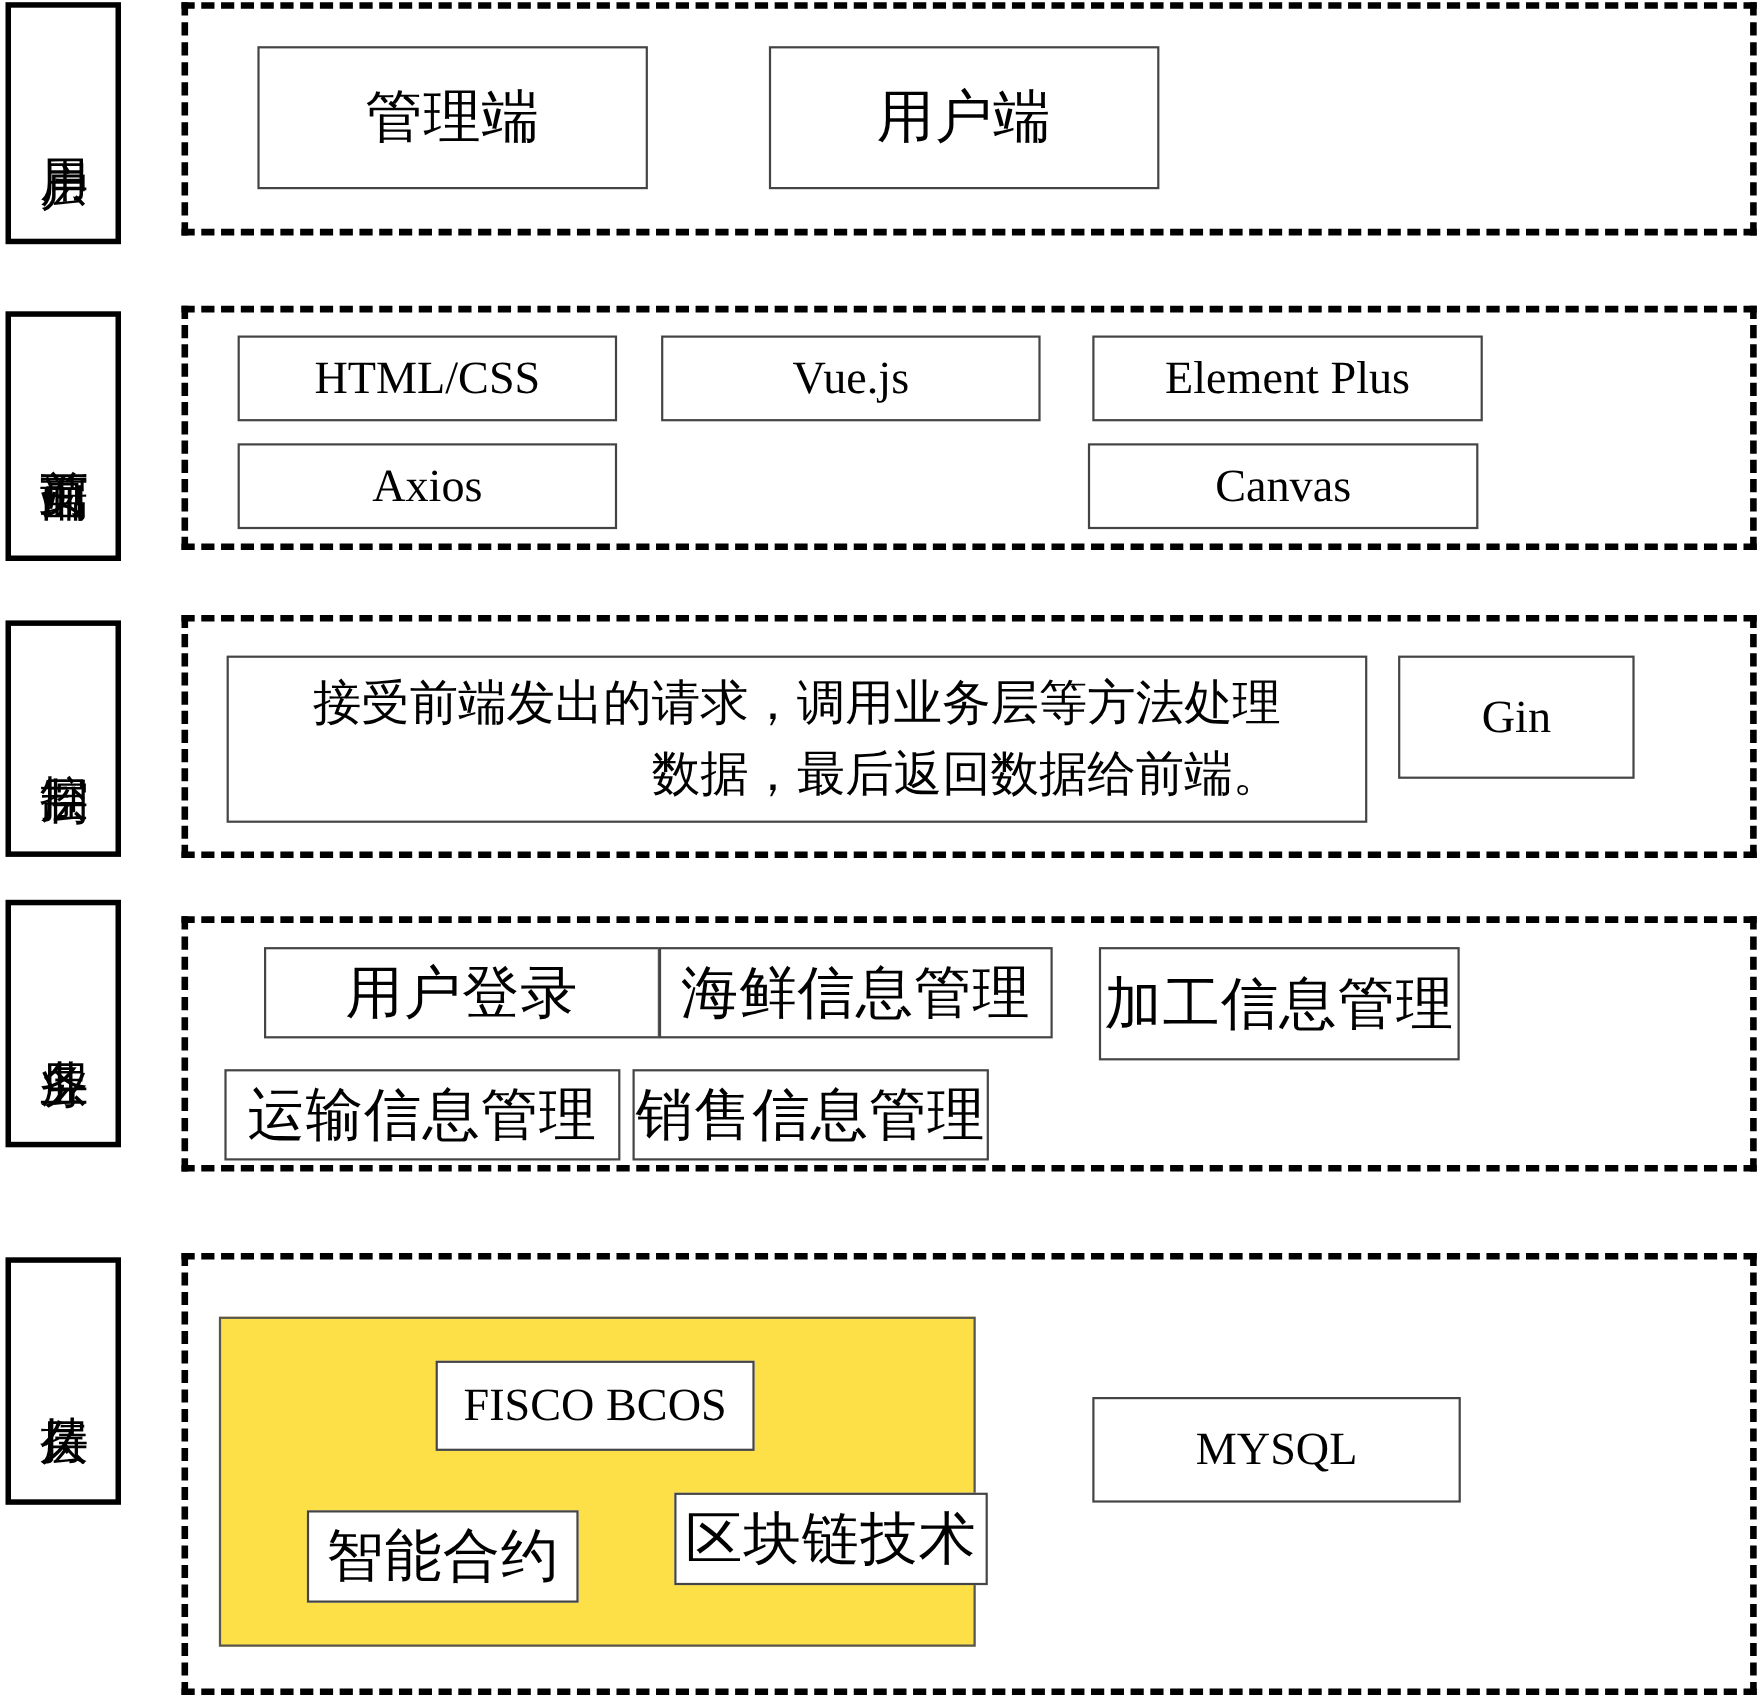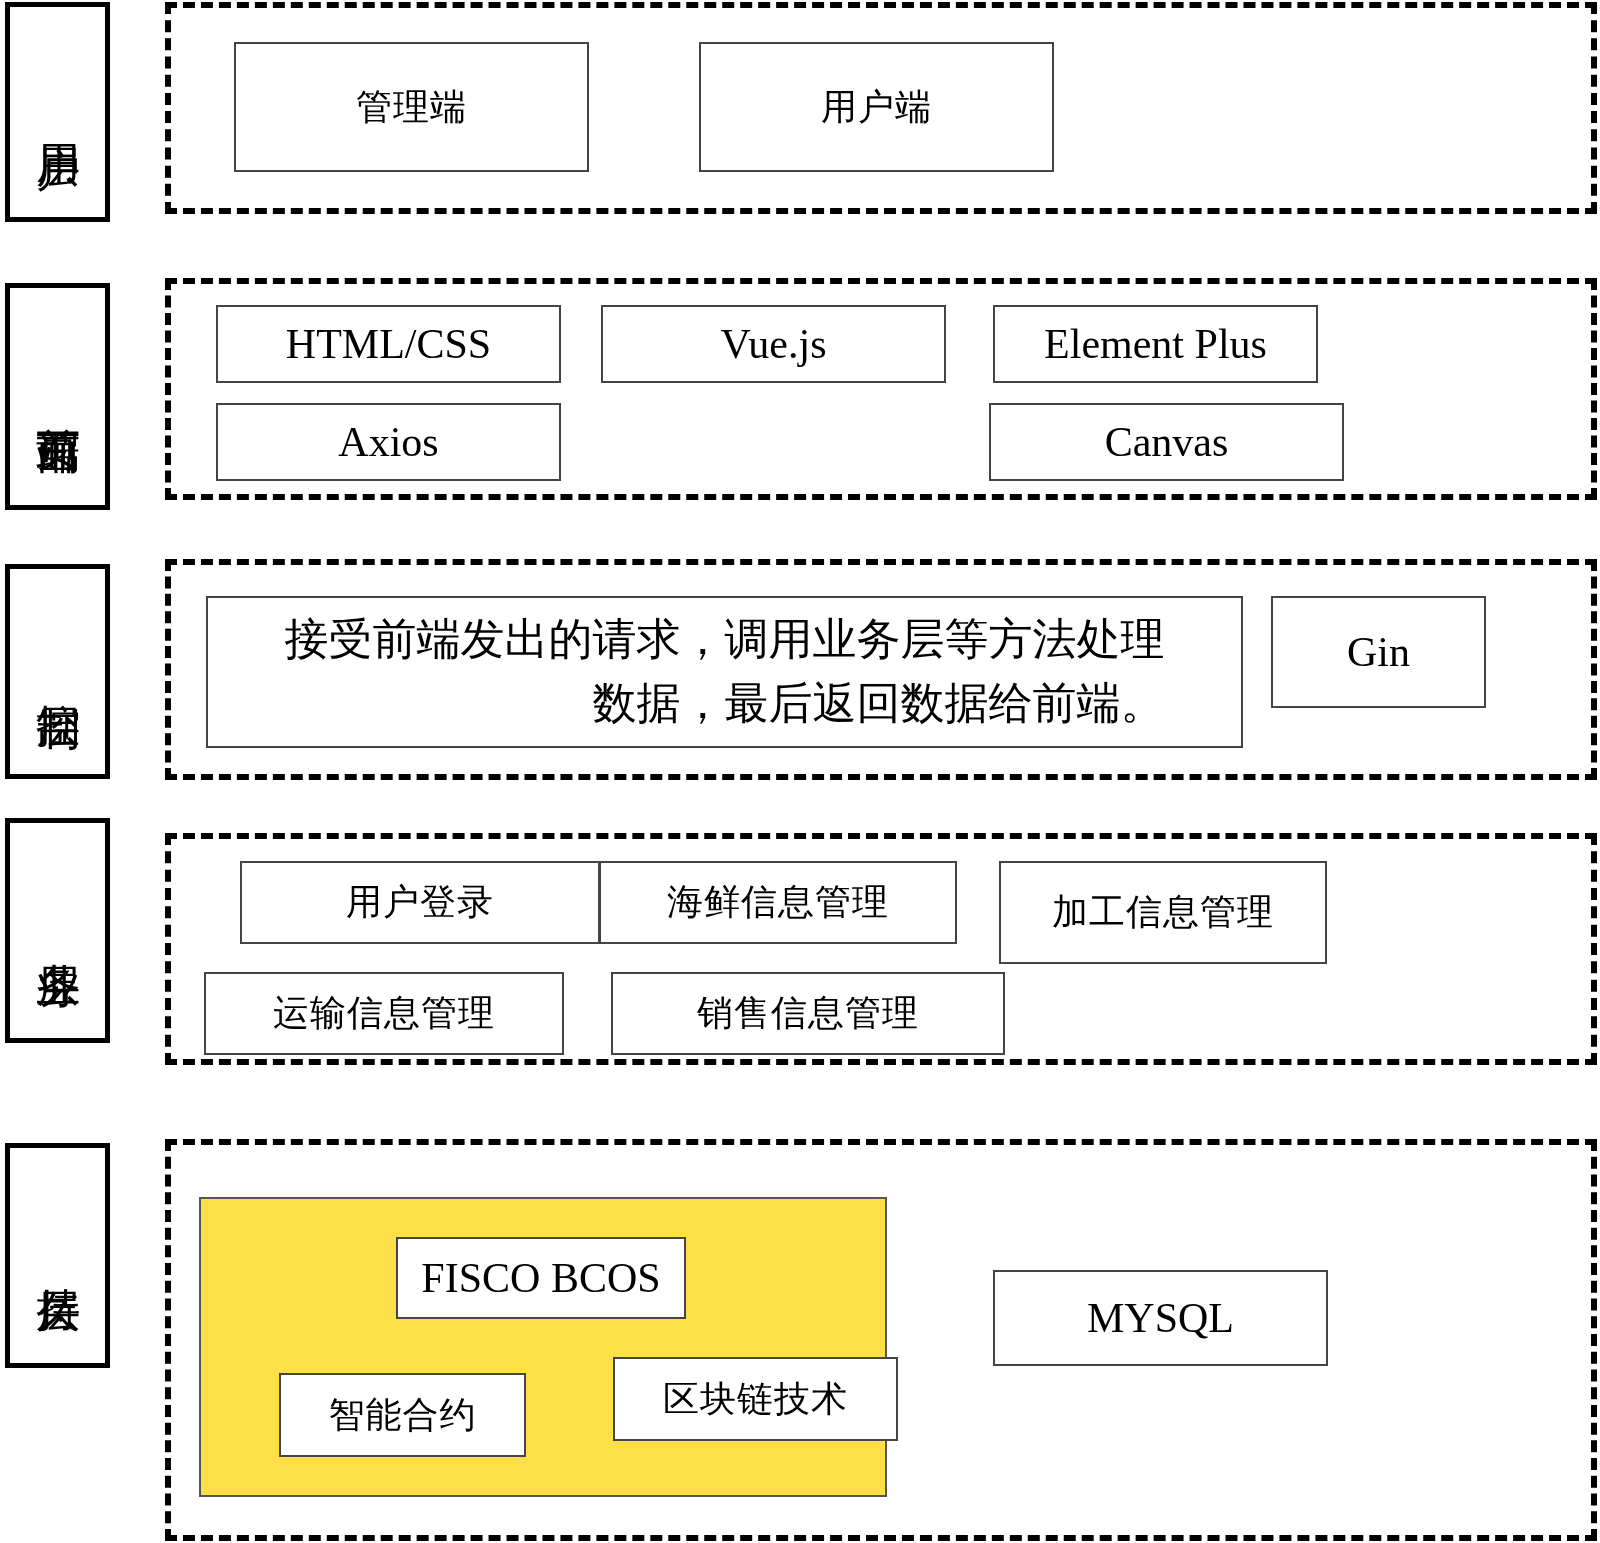--- a/index.html
+++ b/index.html
@@ -50,21 +50,21 @@
   .box {
     position: absolute;
     border: 2px solid #444444;
     background: #ffffff;
     box-sizing: border-box;
     display: flex;
     align-items: center;
     justify-content: center;
     text-align: center;
   }
-  .box-cn  { font-size: 36px; letter-spacing: 1px; }
+  .box-cn  { font-size: 52px; letter-spacing: 1px; }
   .box-en  { font-size: 42px; }
 
   
   .para-box {
     position: absolute;
     border: 2px solid #444444;
     background: #ffffff;
     box-sizing: border-box;
     display: flex;
     align-items: center;
@@ -106,21 +106,21 @@
   <span class="layer-label-text">前端页面</span>
 </div>
 
 <div class="layer-region" style="top:278px; height:222px;">
   <div class="box box-en" style="left:45px;  top:21px;  width:345px; height:78px;">
     <span>HTML/CSS</span>
   </div>
   <div class="box box-en" style="left:430px; top:21px;  width:345px; height:78px;">
     <span>Vue.js</span>
   </div>
-  <div class="box box-en" style="left:822px; top:21px;  width:325px; height:78px;">
+  <div class="box box-en" style="left:822px; top:21px;  width:355px; height:78px;">
     <span>Element Plus</span>
   </div>
   <div class="box box-en" style="left:45px;  top:119px; width:345px; height:78px;">
     <span>Axios</span>
   </div>
   <div class="box box-en" style="left:818px; top:119px; width:355px; height:78px;">
     <span>Canvas</span>
   </div>
 </div>
 
@@ -150,21 +150,21 @@
   </div>
   <div class="box box-cn" style="left:428px; top:22px;  width:358px; height:83px;">
     <span>海鲜信息管理</span>
   </div>
   <div class="box box-cn" style="left:828px; top:22px;  width:328px; height:103px;">
     <span>加工信息管理</span>
   </div>
   <div class="box box-cn" style="left:33px;  top:133px; width:360px; height:83px;">
     <span>运输信息管理</span>
   </div>
-  <div class="box box-cn" style="left:440px; top:133px; width:394px; height:83px;">
+  <div class="box box-cn" style="left:404px; top:133px; width:324px; height:83px;">
     <span>销售信息管理</span>
   </div>
 </div>
 
 <div class="layer-label" style="top:1143px; height:225px; width:105px;">
   <span class="layer-label-text">持久层</span>
 </div>
 
 <div class="layer-region" style="top:1139px; height:402px;">
 

